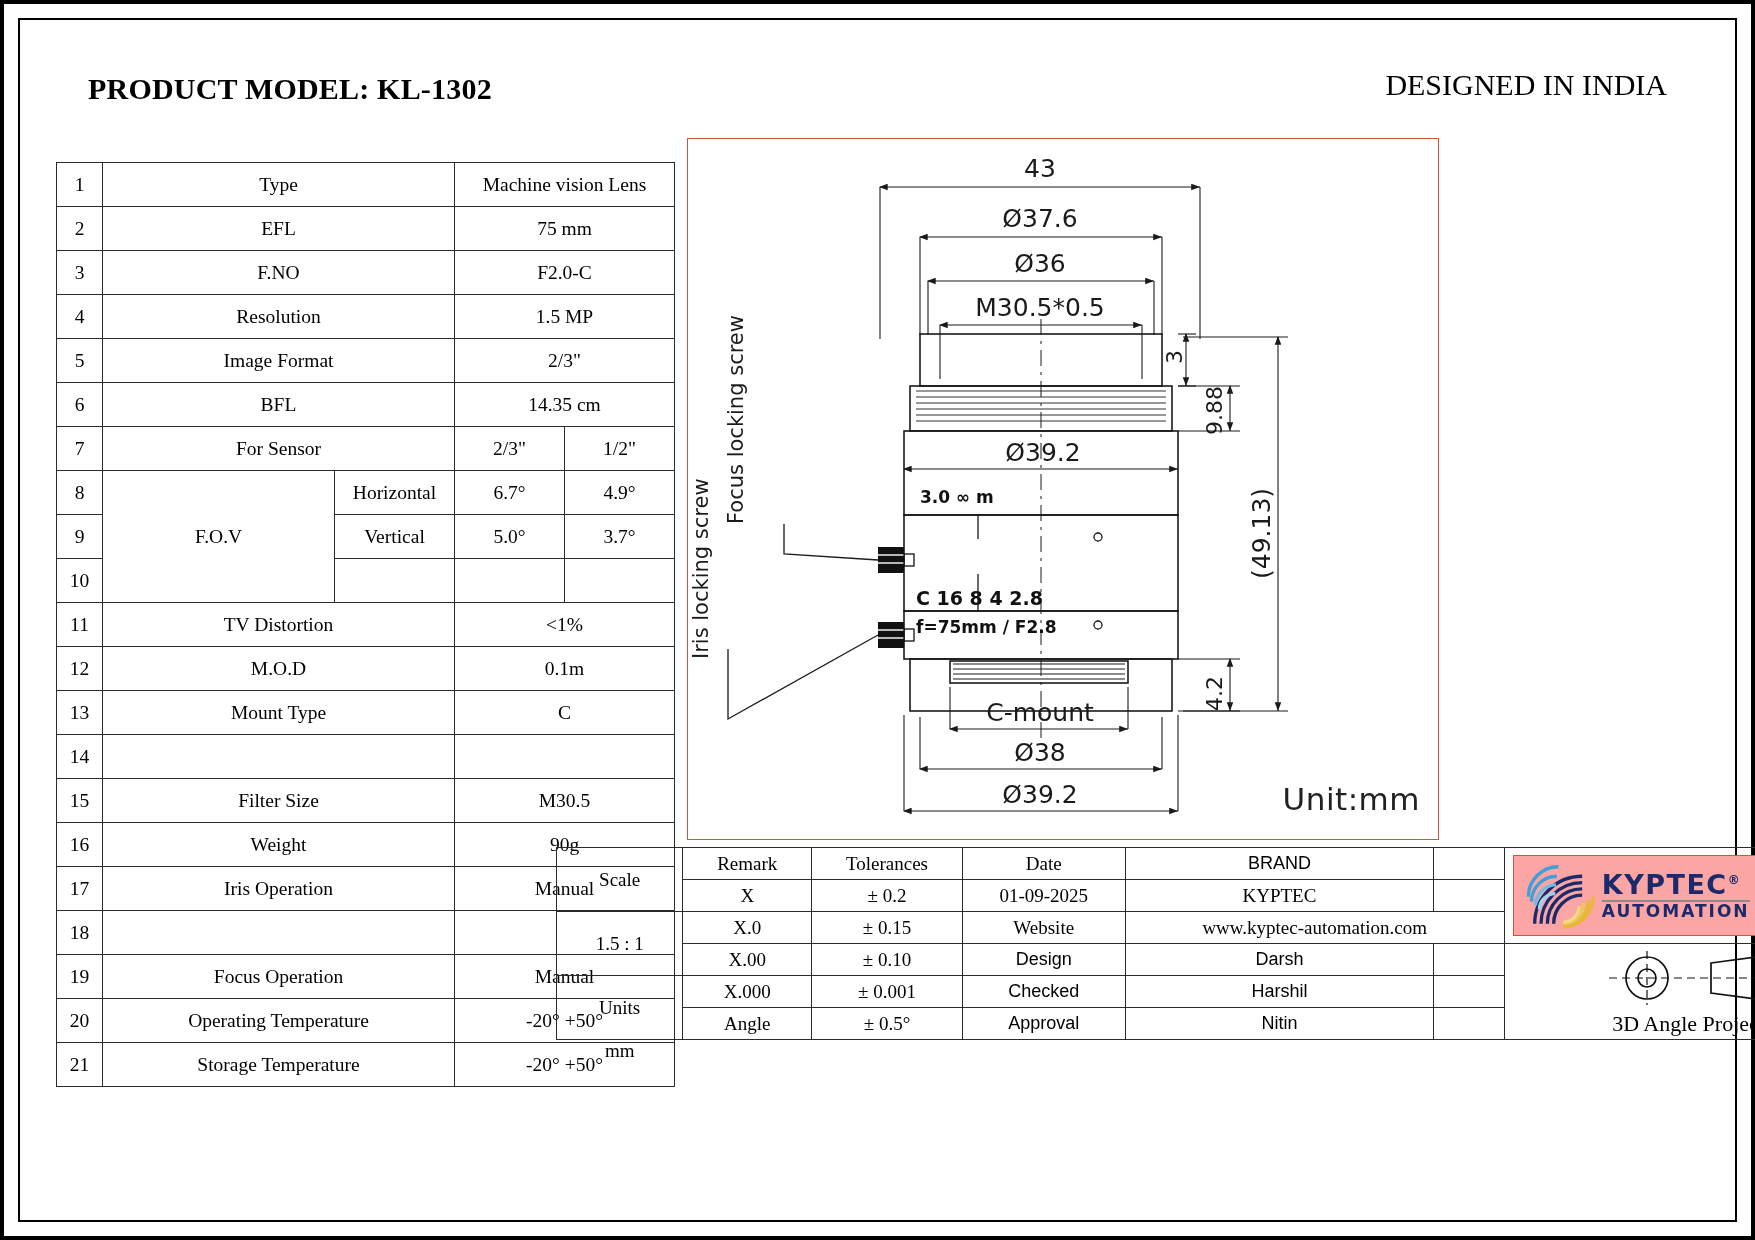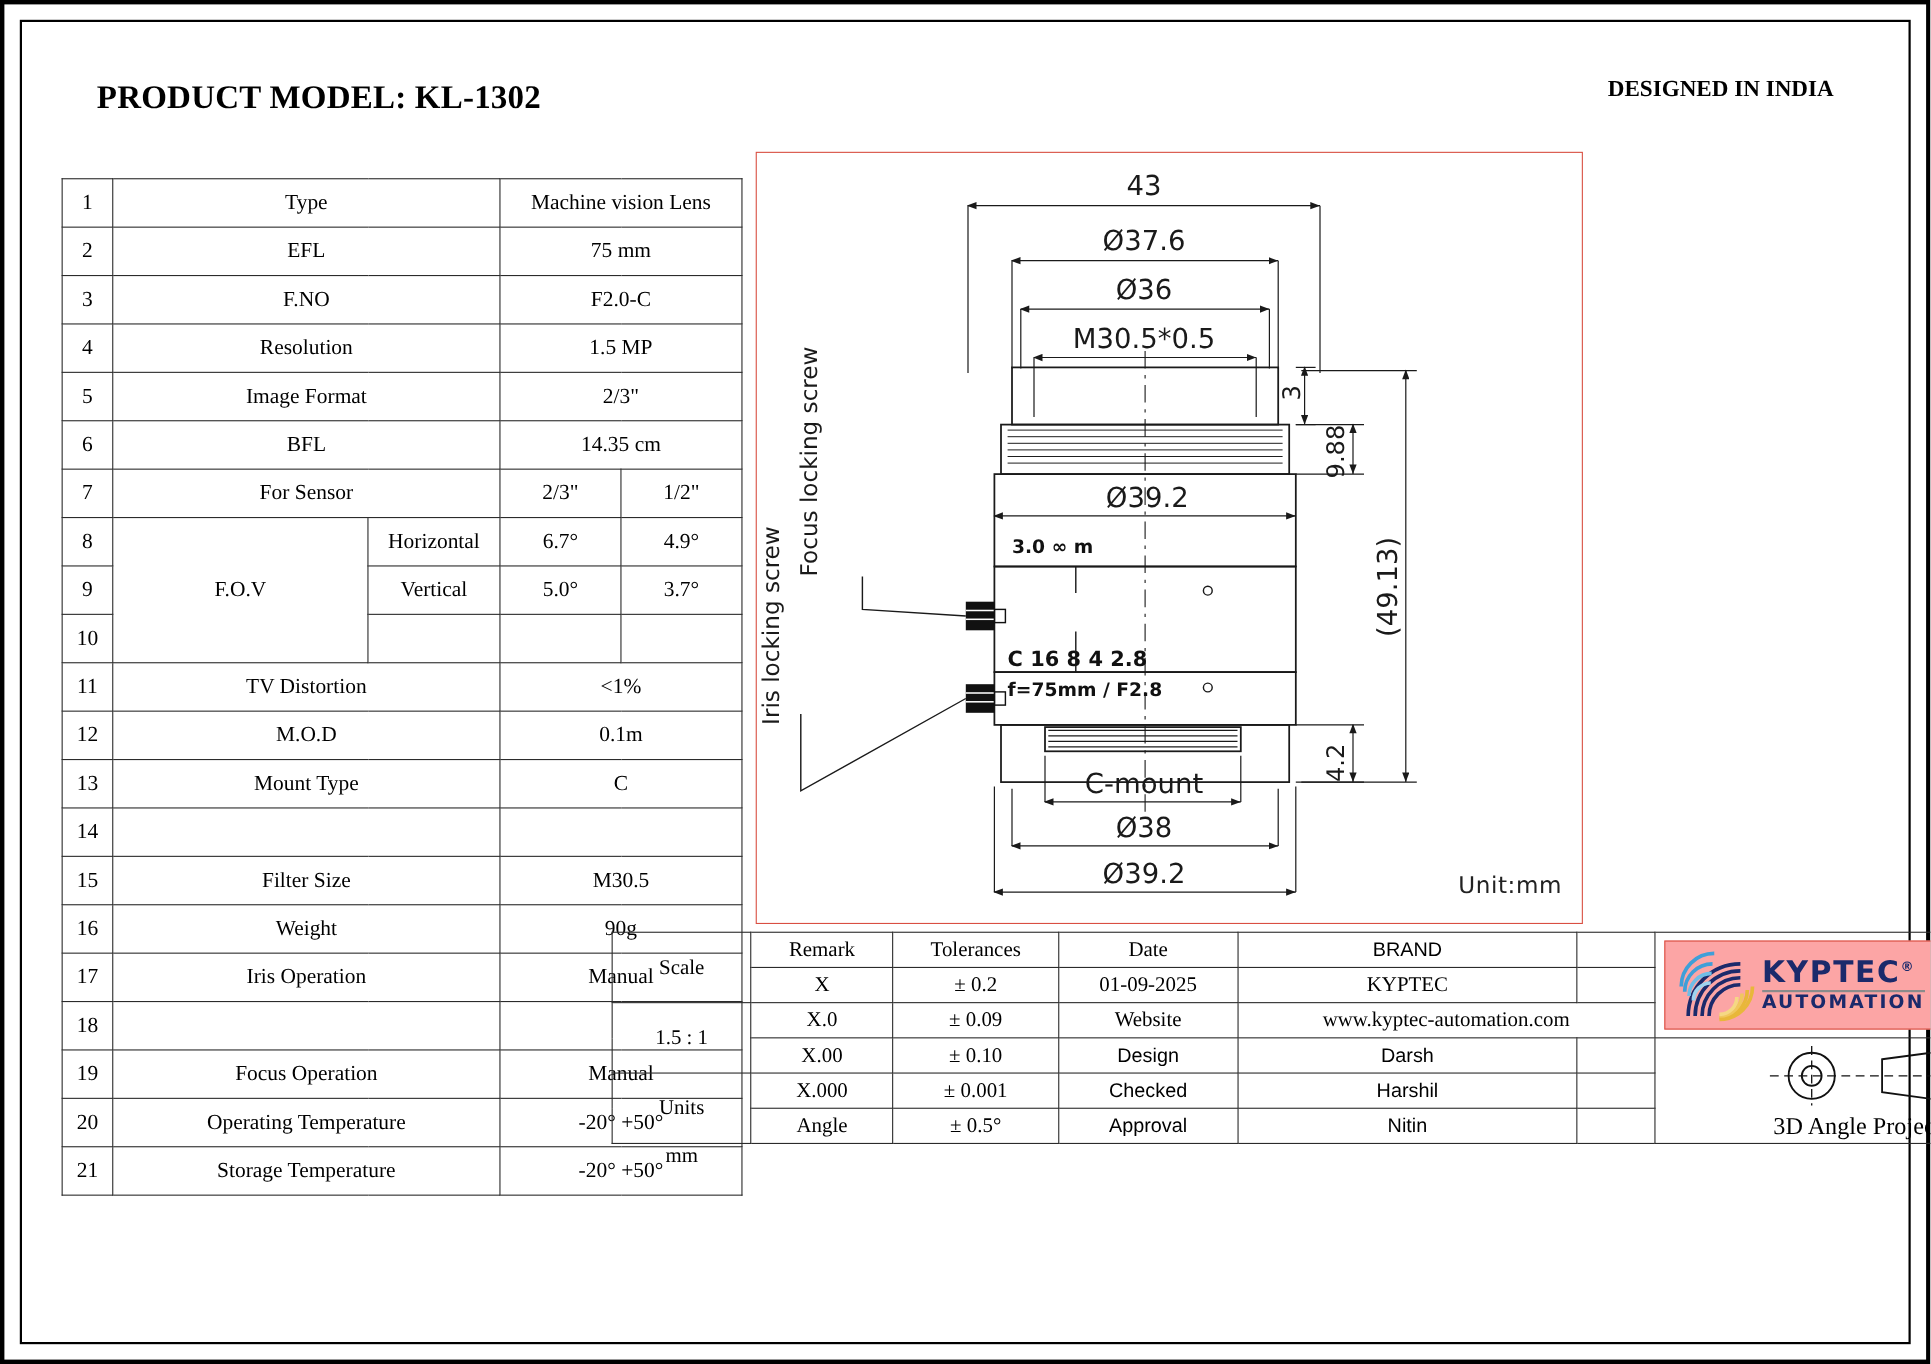--- a/index.html
+++ b/index.html
@@ -3,21 +3,21 @@
 <meta charset="utf-8">
 <style>
   html,body{margin:0;padding:0;background:#fff;}
   body{width:1755px;height:1240px;position:relative;font-family:"Liberation Serif",serif;color:#000;}
 
   .sheet{position:absolute;left:0;top:0;width:1755px;height:1240px;box-sizing:border-box;border:4px solid #000;background:#fff;}
   .inner-border{position:absolute;left:14px;top:14px;right:14px;bottom:14px;border:2px solid #000;box-sizing:border-box;}
 
   
   .hdr-left{position:absolute;left:84px;top:68px;font-size:30px;font-weight:bold;letter-spacing:.2px;white-space:nowrap;}
-  .hdr-right{position:absolute;right:84px;top:64px;font-size:21px;font-weight:bold;white-space:nowrap;text-align:right;}
+  .hdr-right{position:absolute;right:84px;top:64px;font-size:30px;font-weight:normal;white-space:nowrap;text-align:right;}
 
   
   .spec{position:absolute;left:52px;top:158px;border-collapse:collapse;table-layout:fixed;width:498px;}
   .spec td{border:1.6px solid #2b2b2b;height:43px;font-size:19.5px;text-align:center;vertical-align:middle;padding:0 2px;overflow:hidden;}
   .c-no{width:46px;}
   .c-lbl{width:232px;}
   .c-sub{width:120px;}
   .c-v1{width:110px;}
   .c-v2{width:110px;}
 
@@ -44,21 +44,21 @@
   .logo-rule{width:100%;height:2px;background:#8b8b8b;margin:2px 0 1px 0;}
   .logo-sub{font-family:"DejaVu Sans",sans-serif;font-weight:bold;font-size:17px;color:#1b2a6b;letter-spacing:2px;line-height:1;}
 
   
   .projcell{padding:0 !important;position:relative;}
   .proj-wrap{position:absolute;inset:0;display:flex;flex-direction:column;align-items:flex-end;justify-content:center;}
   .proj-label{font-size:22px;margin-top:2px;}
 
   
   .dwg{position:absolute;left:683px;top:134px;width:752px;height:702px;border:1.4px solid #d94f42;box-sizing:border-box;background:#fff;}
-  .unitmm{position:absolute;right:18px;bottom:22px;font-family:"DejaVu Sans",sans-serif;font-size:21px;color:#222;letter-spacing:.5px;}
+  .unitmm{position:absolute;right:18px;bottom:22px;font-family:"DejaVu Sans",sans-serif;font-size:31px;color:#222;letter-spacing:.5px;}
   .dwg-svg{position:absolute;left:0;top:0;}
   .vtext{font-family:"DejaVu Sans",sans-serif;}
 </style>
 </head>
 <body>
 
 <div class="sheet">
   <div class="inner-border"></div>
 
   <div class="hdr-left">PRODUCT MODEL: KL-1302</div>
@@ -383,21 +383,21 @@
         <tr>
           <td>X</td>
           <td>± 0.2</td>
           <td>01-09-2025</td>
           <td>KYPTEC</td>
           <td></td>
         </tr>
         <tr>
           <td rowspan="2">1.5 :  1</td>
           <td>X.0</td>
-          <td>± 0.09</td>
+          <td>± 0.15</td>
           <td>Website</td>
           <td colspan="2">www.kyptec-automation.com</td>
         </tr>
         <tr>
           <td>X.00</td>
           <td>± 0.10</td>
           <td class="sans">Design</td>
           <td class="sans">Darsh</td>
           <td></td>
           <td class="projcell" rowspan="3">

